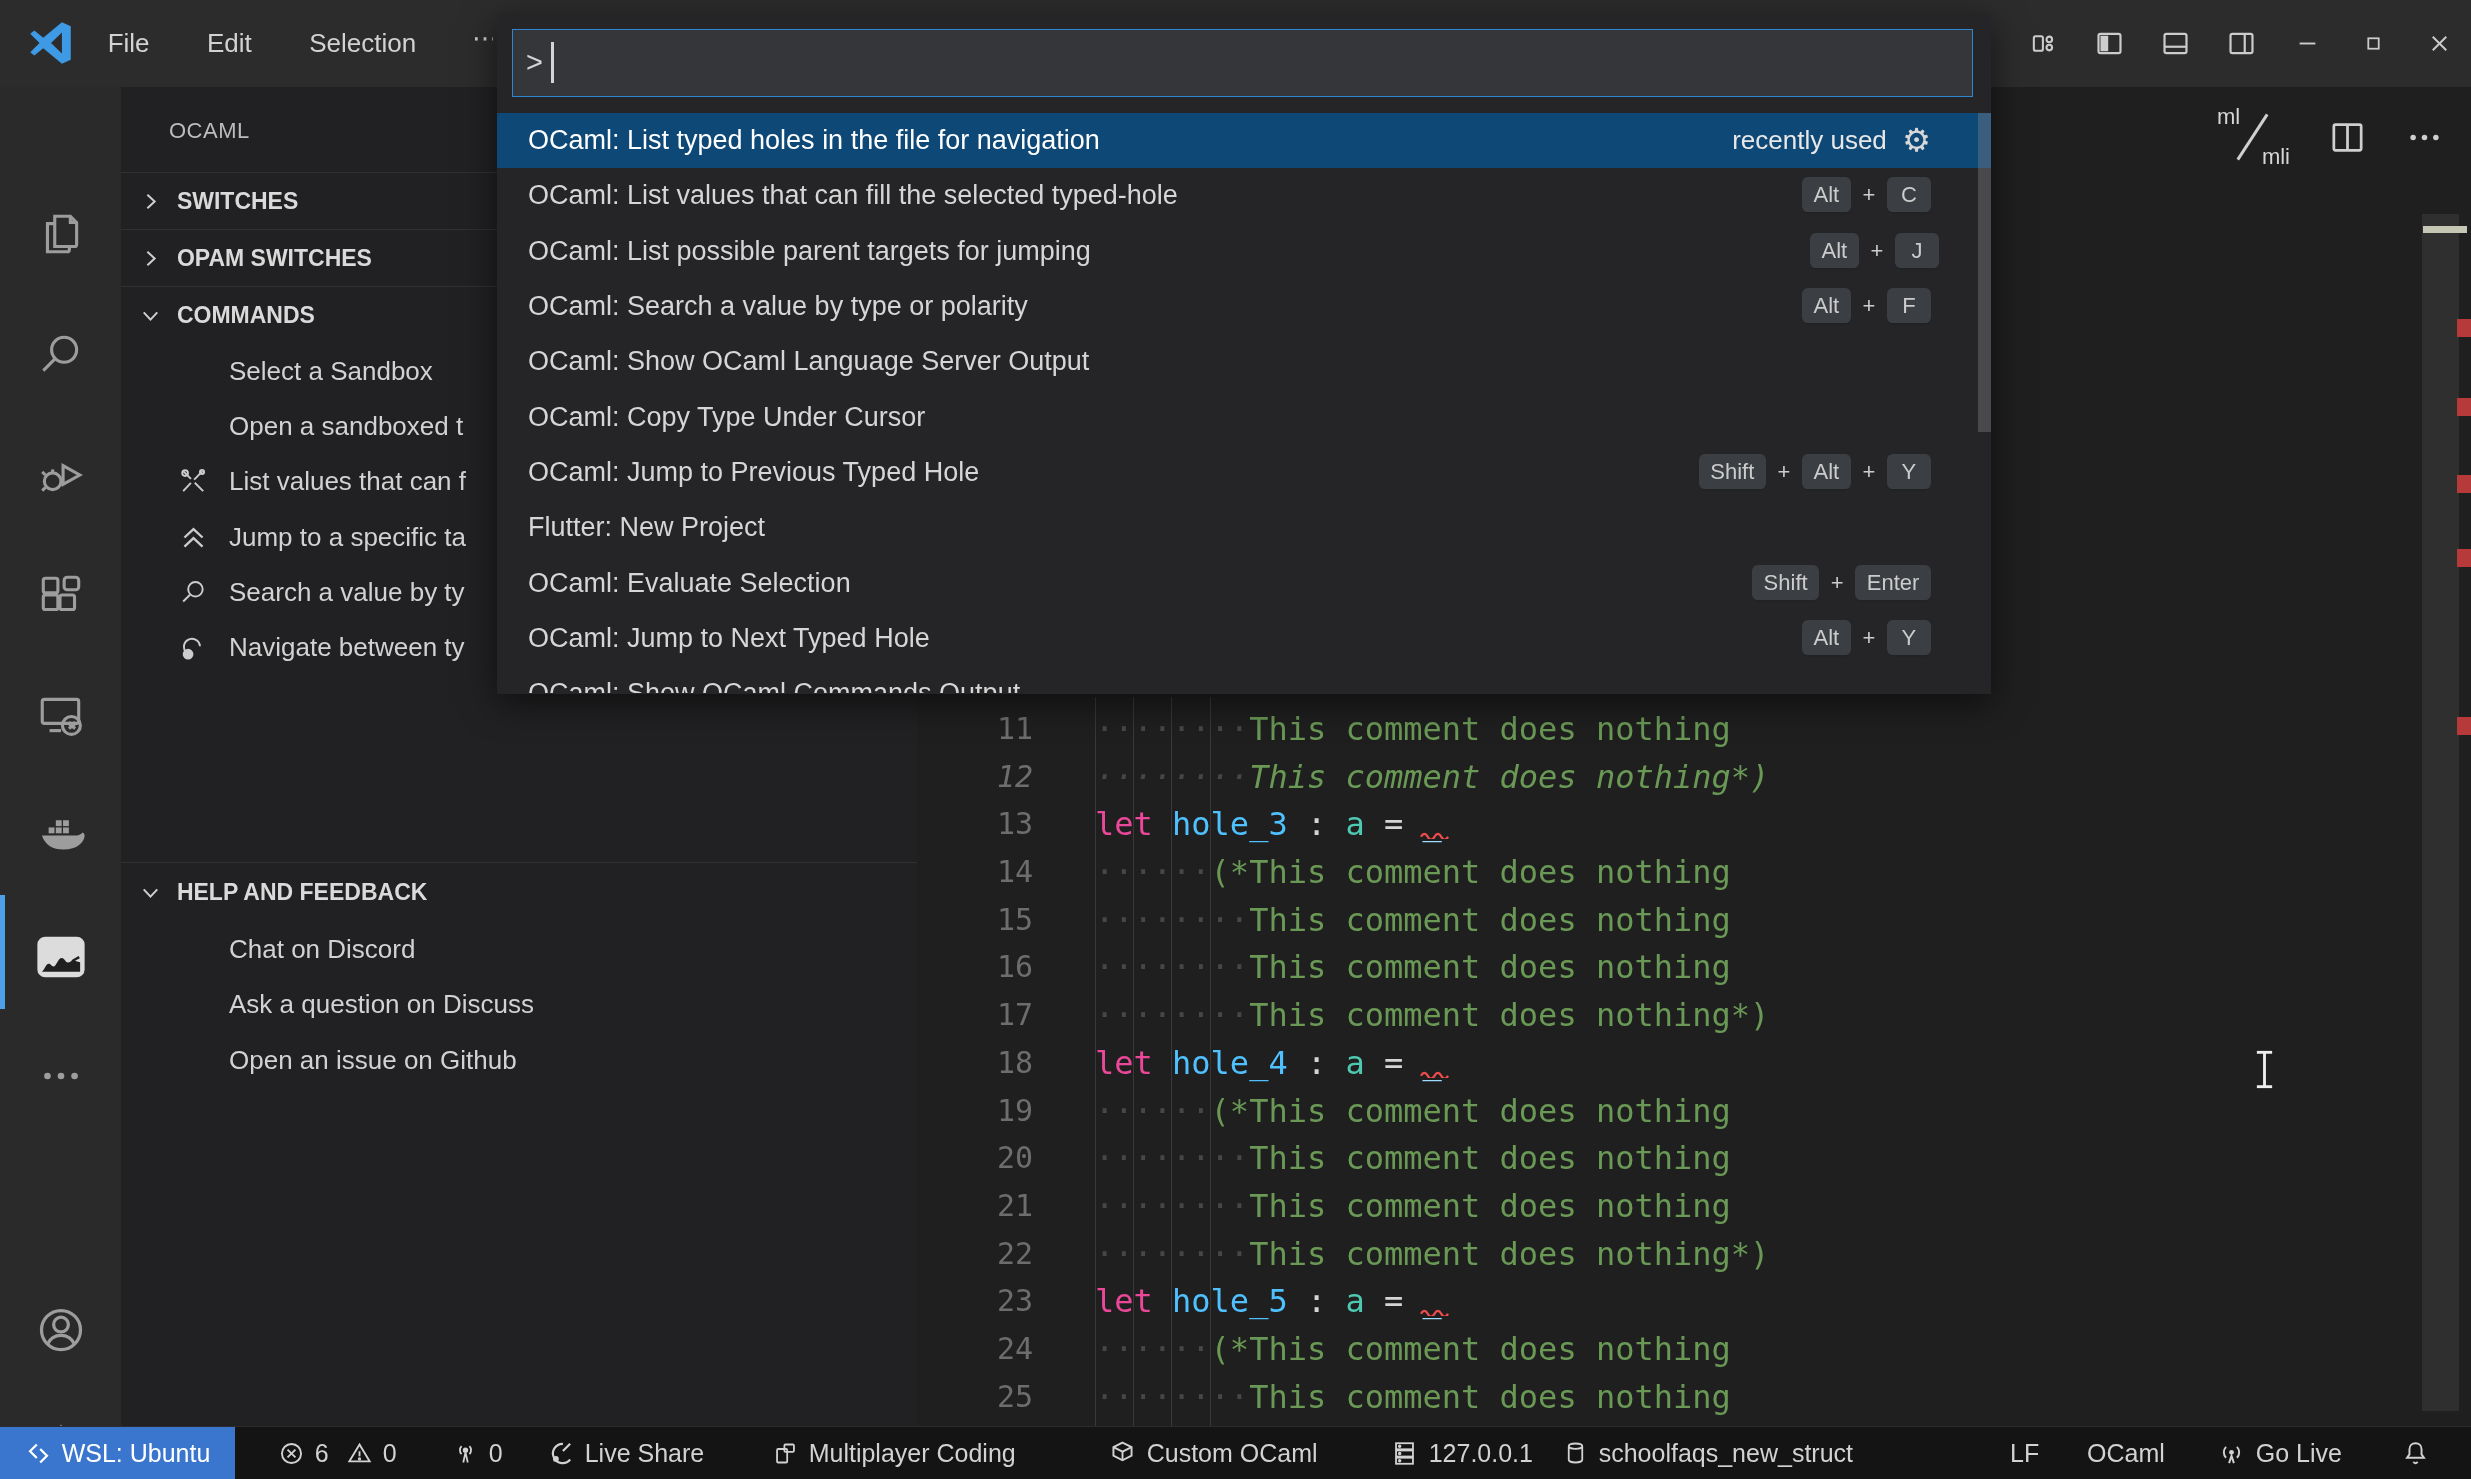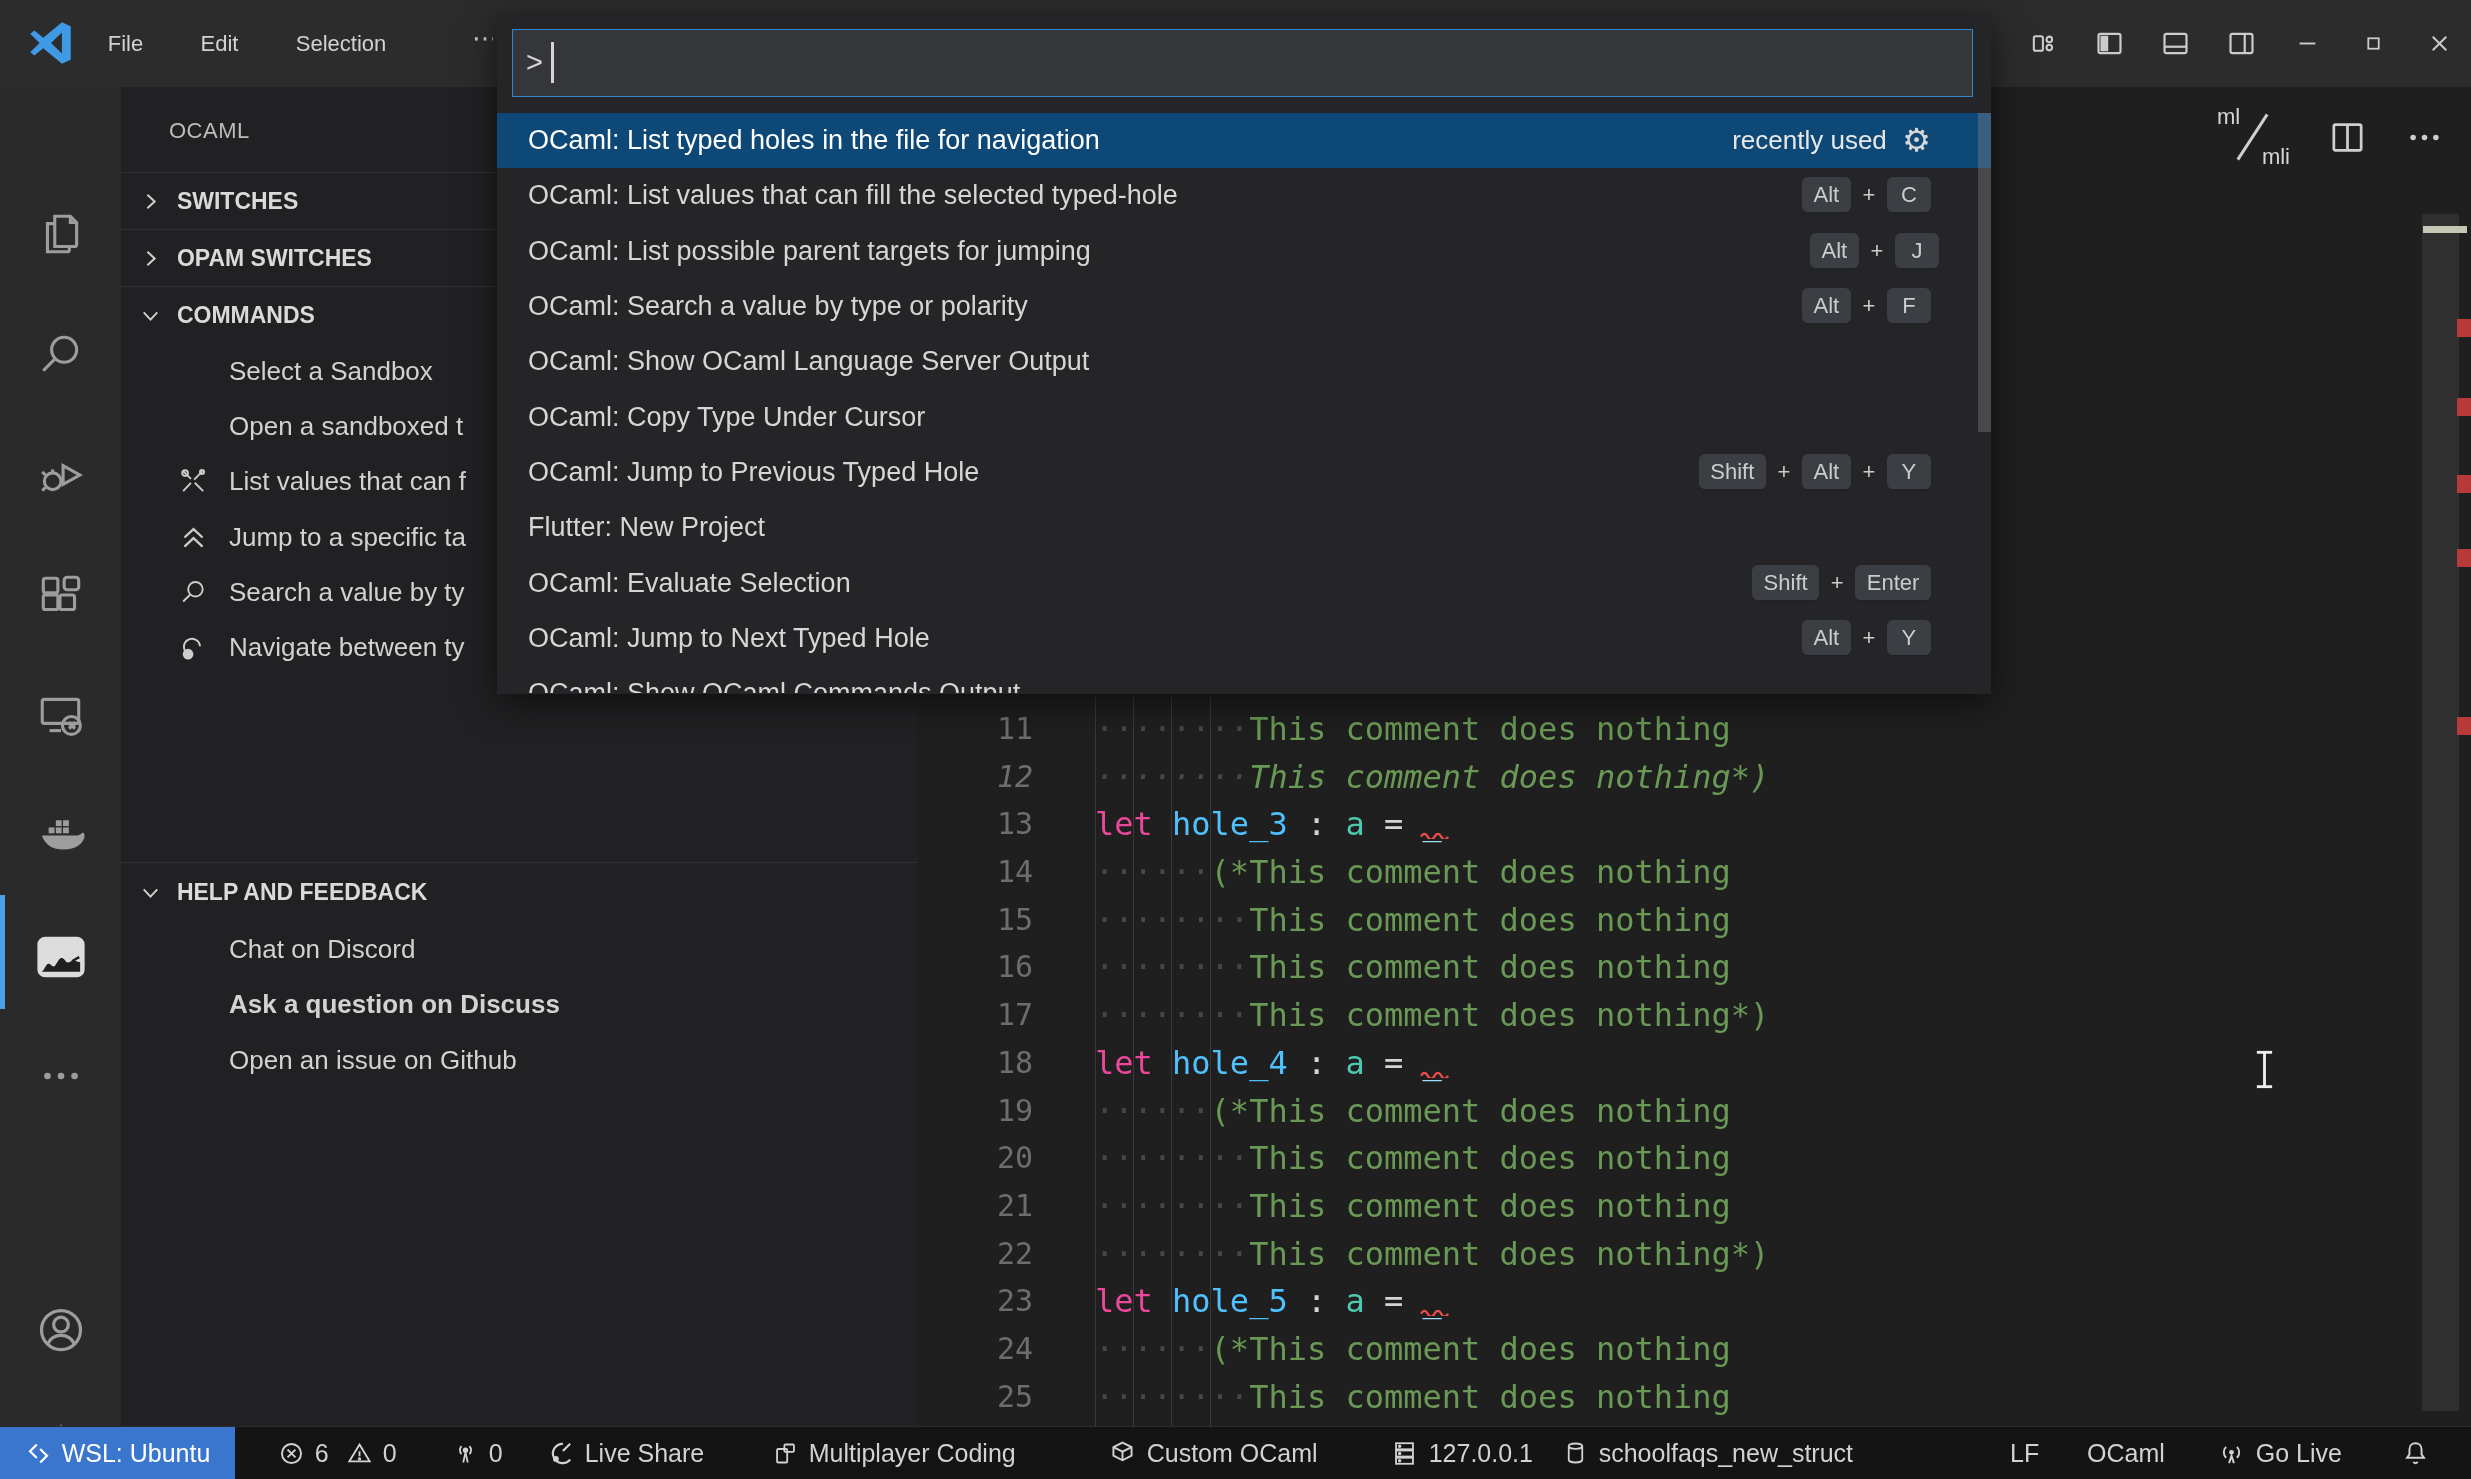--- a/index.html
+++ b/index.html
@@ -3,21 +3,21 @@
 <meta charset="utf-8">
 <style>
   html,body{margin:0;padding:0;width:2472px;height:1479px;overflow:hidden;background:#1f1f20;
     font-family:"Liberation Sans",sans-serif;-webkit-font-smoothing:antialiased;}
   svg{display:block}
 
   
   #titlebar{position:absolute;left:0;top:0;width:2472px;height:87px;background:#2c2c2d;}
   #vscode-logo{position:absolute;left:25px;top:17.4px;width:52px;height:52px;}
   #menubar{position:absolute;left:100px;top:0;height:87px;display:flex;align-items:center;gap:42px;
-    color:#d2d2d2;font-size:22px;}
+    color:#d2d2d2;font-size:26px;}
   .menu-item{padding:3.9px 7.7px;cursor:default}
   #menubar-overflow{position:absolute;left:472px;top:23px;color:#cccccc;font-size:26px;width:21px;overflow:hidden;}
   #win-icons{position:absolute;right:0;top:0;height:87px;display:flex;align-items:center;}
   .win-btn{width:66px;height:87px;display:flex;align-items:center;justify-content:center;color:#cccccc;}
 
   
   #activitybar{position:absolute;left:0;top:87px;width:121px;height:1339px;background:#2a2a2b;}
   .act-item{position:absolute;left:0;width:121px;height:97px;display:flex;align-items:center;justify-content:center;color:#9d9d9d;}
   .act-item.active{color:#e7e7e7;}
   .act-indicator{position:absolute;left:0;top:-13.5px;width:4.8px;height:114px;background:#4d9fe8;}
@@ -307,21 +307,21 @@
         <div class="chev">
           <svg width="25" height="25" viewBox="0 0 24 24" fill="none" stroke="currentColor" stroke-width="1.9">
             <polyline points="5.5,9 12,16 18.5,9"></polyline>
           </svg>
         </div>
         <span>HELP AND FEEDBACK</span>
       </div>
       <div class="sb-item" style="top: 835px;">
         <span class="sb-label">Chat on Discord</span>
       </div>
-      <div class="sb-item" style="top: 890px; font-weight: bold;">
+      <div class="sb-item" style="top: 890px;">
         <span class="sb-label">Ask a question on Discuss</span>
       </div>
       <div class="sb-item" style="top: 946px;">
         <span class="sb-label">Open an issue on Github</span>
       </div>
     </div>
 </div>
 
 <div id="editor">
   <div id="editor-toolbar">

